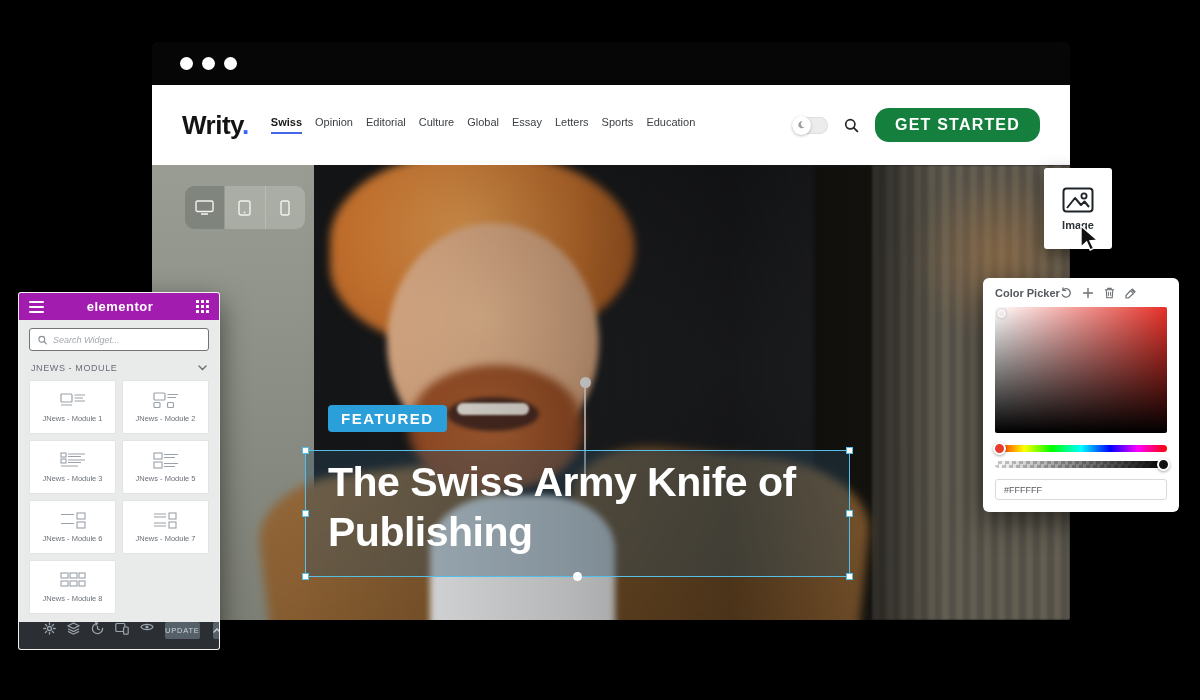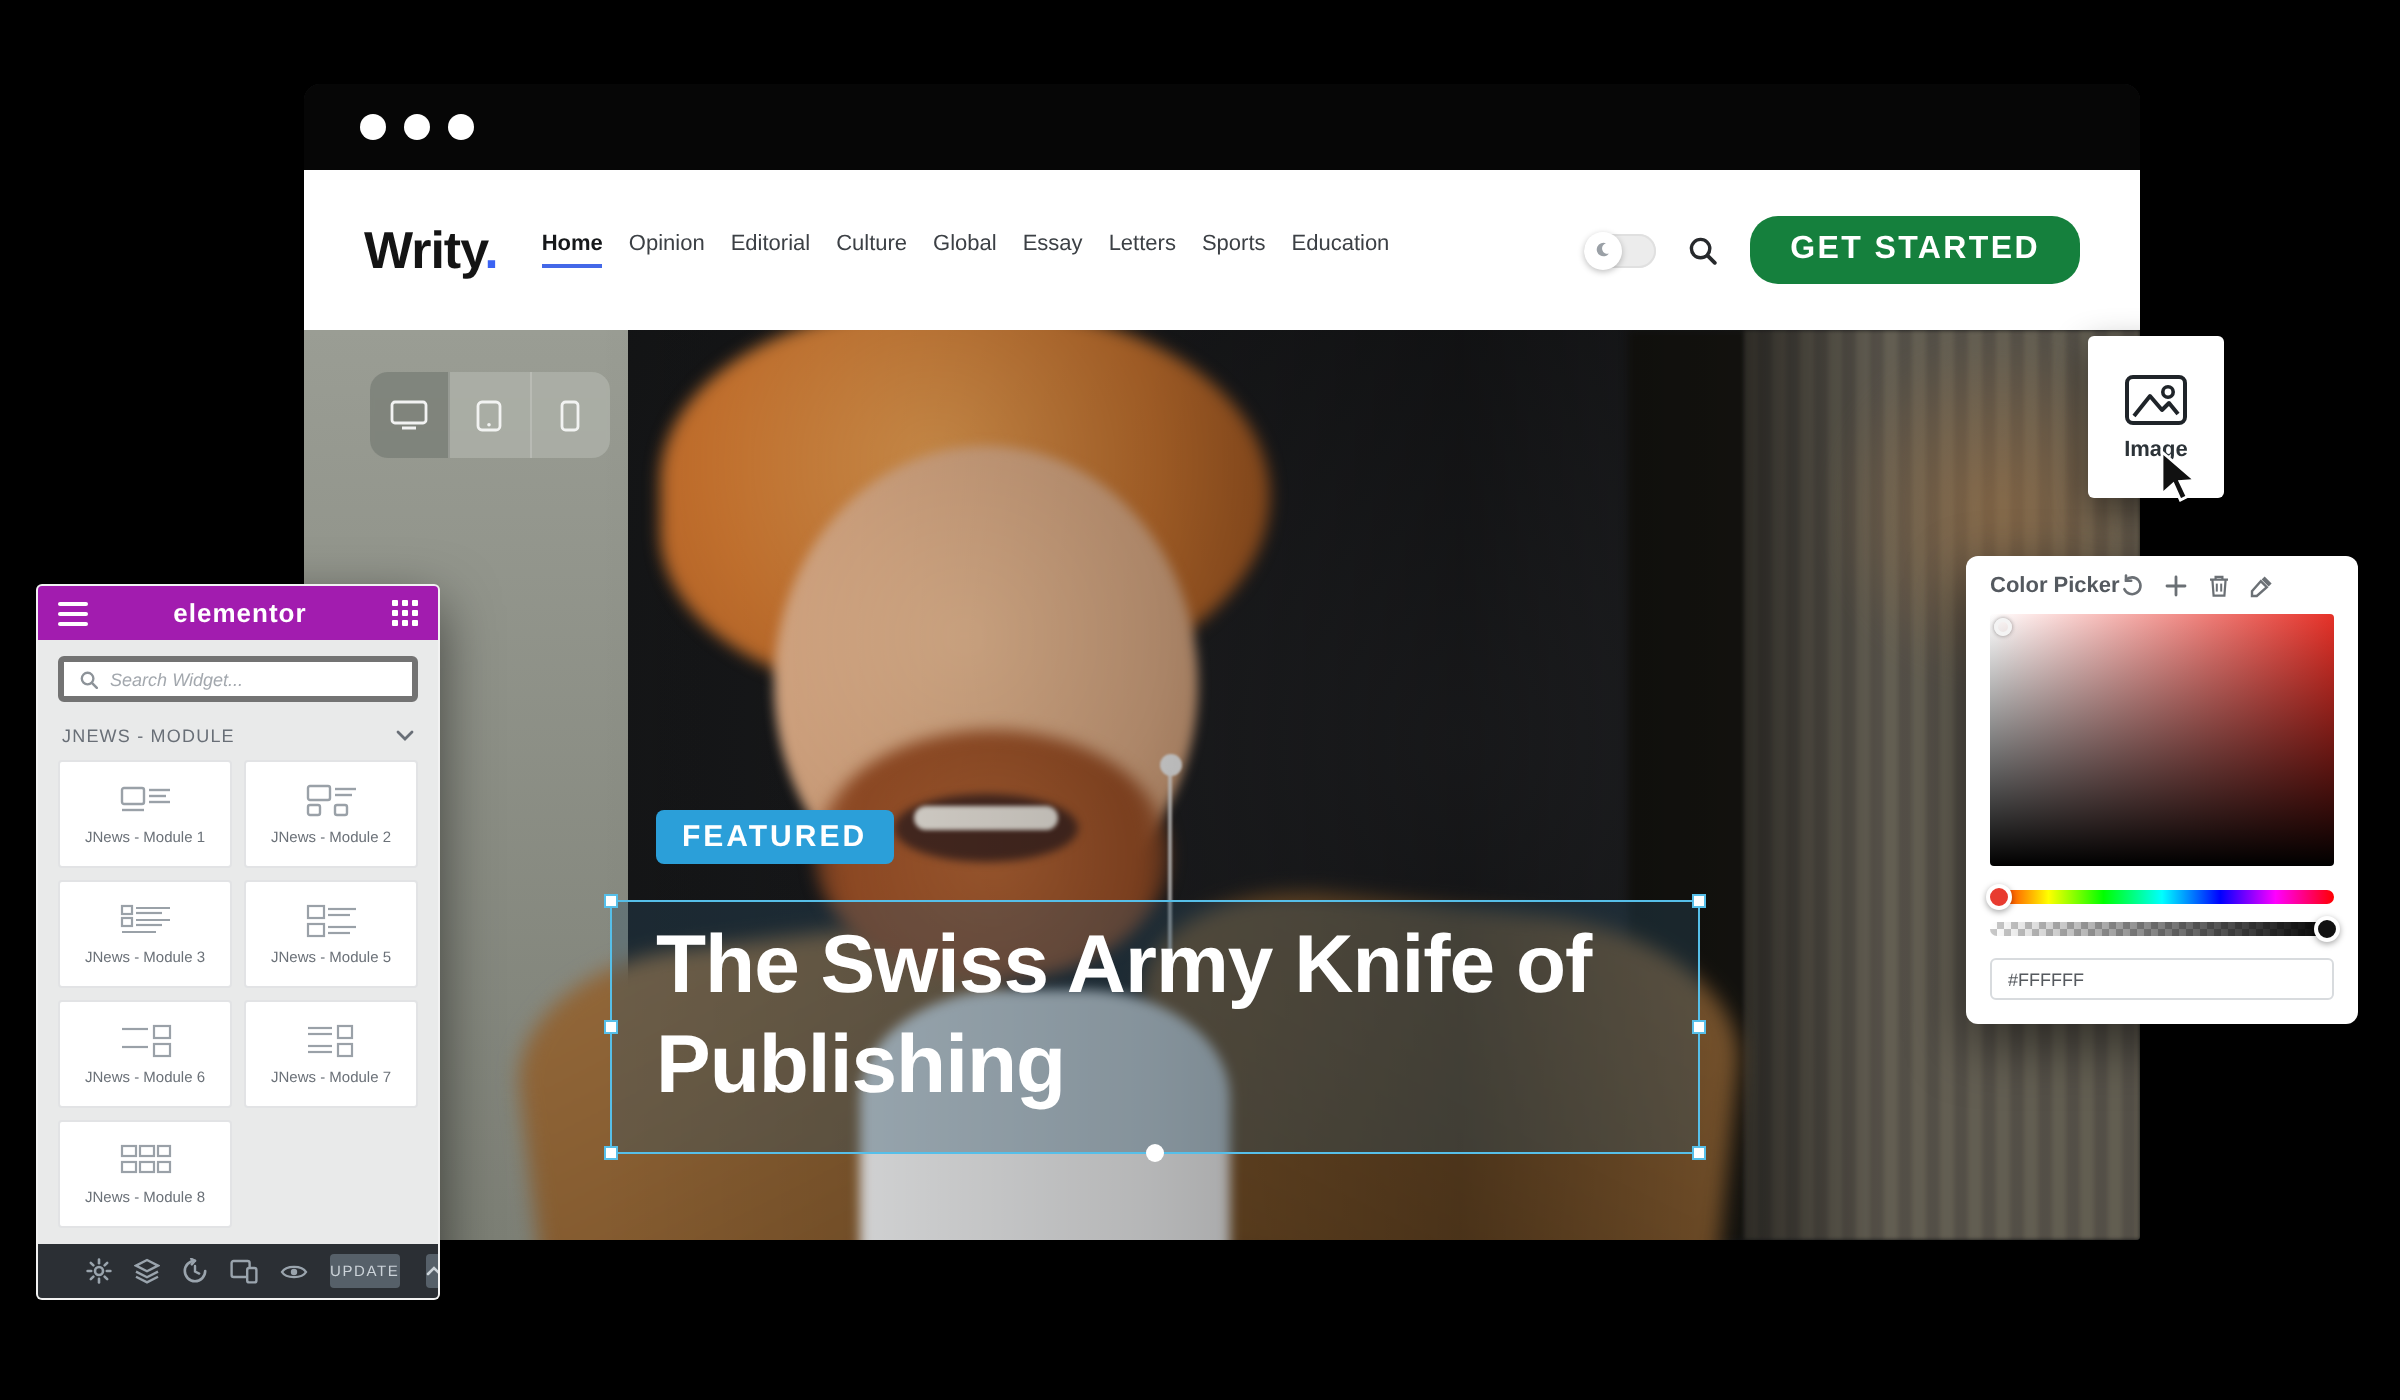--- a/index.html
+++ b/index.html
@@ -85,31 +85,31 @@
   .elementor { position:absolute; left:18px; top:292px; width:202px; height:358px;
       background:#e9eaea; border:1px solid rgba(255,255,255,.4); border-radius:3px; overflow:hidden;
       box-shadow:0 10px 28px rgba(0,0,0,.55); display:flex; flex-direction:column; }
   .el-header { height:27px; background:#a21caf; display:flex; align-items:center; padding:0 10px; flex:none; }
   .el-title { flex:1; text-align:center; color:#fff; font-size:13px; font-weight:bold; letter-spacing:.5px; }
   .hamburger { width:15px; display:flex; flex-direction:column; gap:3px; cursor:pointer; }
   .hamburger span { height:2px; background:#fff; border-radius:1px; }
   .apps-grid { width:13px; height:13px; display:grid; grid-template-columns:repeat(3,1fr); gap:1.5px; cursor:pointer; }
   .apps-grid i { background:#fff; border-radius:.5px; }
   .el-search { margin:8px 10px 6px; background:#fff; border-radius:3px; height:23px;
-      display:flex; align-items:center; padding:0 8px; gap:6px; border:3px solid #737373; }
+      display:flex; align-items:center; padding:0 8px; gap:6px; border:1px solid #737373; }
   .el-search input { border:none; outline:none; width:100%; font-size:9px; font-style:italic;
       color:#60666c; background:transparent; font-family:"Liberation Sans",sans-serif; }
   .el-search input::placeholder { color:#a3a8ae; }
   .el-section { display:flex; align-items:center; justify-content:space-between; padding:6px 12px 7px;
       font-size:9px; color:#696f77; letter-spacing:.6px; cursor:pointer; }
   .el-grid { display:grid; grid-template-columns:1fr 1fr; gap:6px; padding:0 10px; flex:1; }
   .el-card { background:#fff; border:1px solid #e2e3e5; border-radius:2px; display:flex;
       flex-direction:column; align-items:center; justify-content:center; gap:5px; cursor:pointer; }
   .el-card .mod-label { font-size:7.5px; color:#6b7178; }
-  .el-footer { height:27px; background:#2b2f34; display:flex; align-items:center; padding:0 24px; gap:11px; flex:none; margin-top:8px; }
+  .el-footer { height:27px; background:#2b2f34; display:flex; padding:0 24px; gap:11px; flex:none; margin-top:8px; }
   .el-footer .ftr-icon { display:flex; cursor:pointer; }
   .update-btn { margin-left:auto; background:#566069; color:#ccd3d9; border:none; border-radius:2px;
       width:52px; height:17px; font-size:7.5px; letter-spacing:.8px; font-family:"Liberation Sans",sans-serif; cursor:pointer; }
   .update-caret { width:15px; height:17px; background:#566069; border:none; border-radius:2px; margin-left:2px;
       color:#ccd3d9; font-size:8px; cursor:pointer; display:flex; align-items:center; justify-content:center; }
 
   
   .color-picker { position:absolute; left:983px; top:278px; width:196px; height:234px; background:#fff;
       border-radius:6px; box-shadow:0 10px 28px rgba(0,0,0,.5); padding:9px 12px; }
   .cp-header { display:flex; align-items:center; justify-content:flex-start; margin-bottom:8px; }
@@ -151,21 +151,21 @@
   <div class="browser">
     <div class="chrome">
       <span class="dot"></span>
       <span class="dot"></span>
       <span class="dot"></span>
     </div>
 
     <header class="site-header">
       <div class="logo"><span>Writy</span><span class="logo-dot">.</span></div>
       <nav class="main-nav">
-        <span class="nav-item active">Home</span>
+        <span class="nav-item active">Swiss</span>
         <span class="nav-item">Opinion</span>
         <span class="nav-item">Editorial</span>
         <span class="nav-item">Culture</span>
         <span class="nav-item">Global</span>
         <span class="nav-item">Essay</span>
         <span class="nav-item">Letters</span>
         <span class="nav-item">Sports</span>
         <span class="nav-item">Education</span>
       </nav>
       <div class="header-actions">

